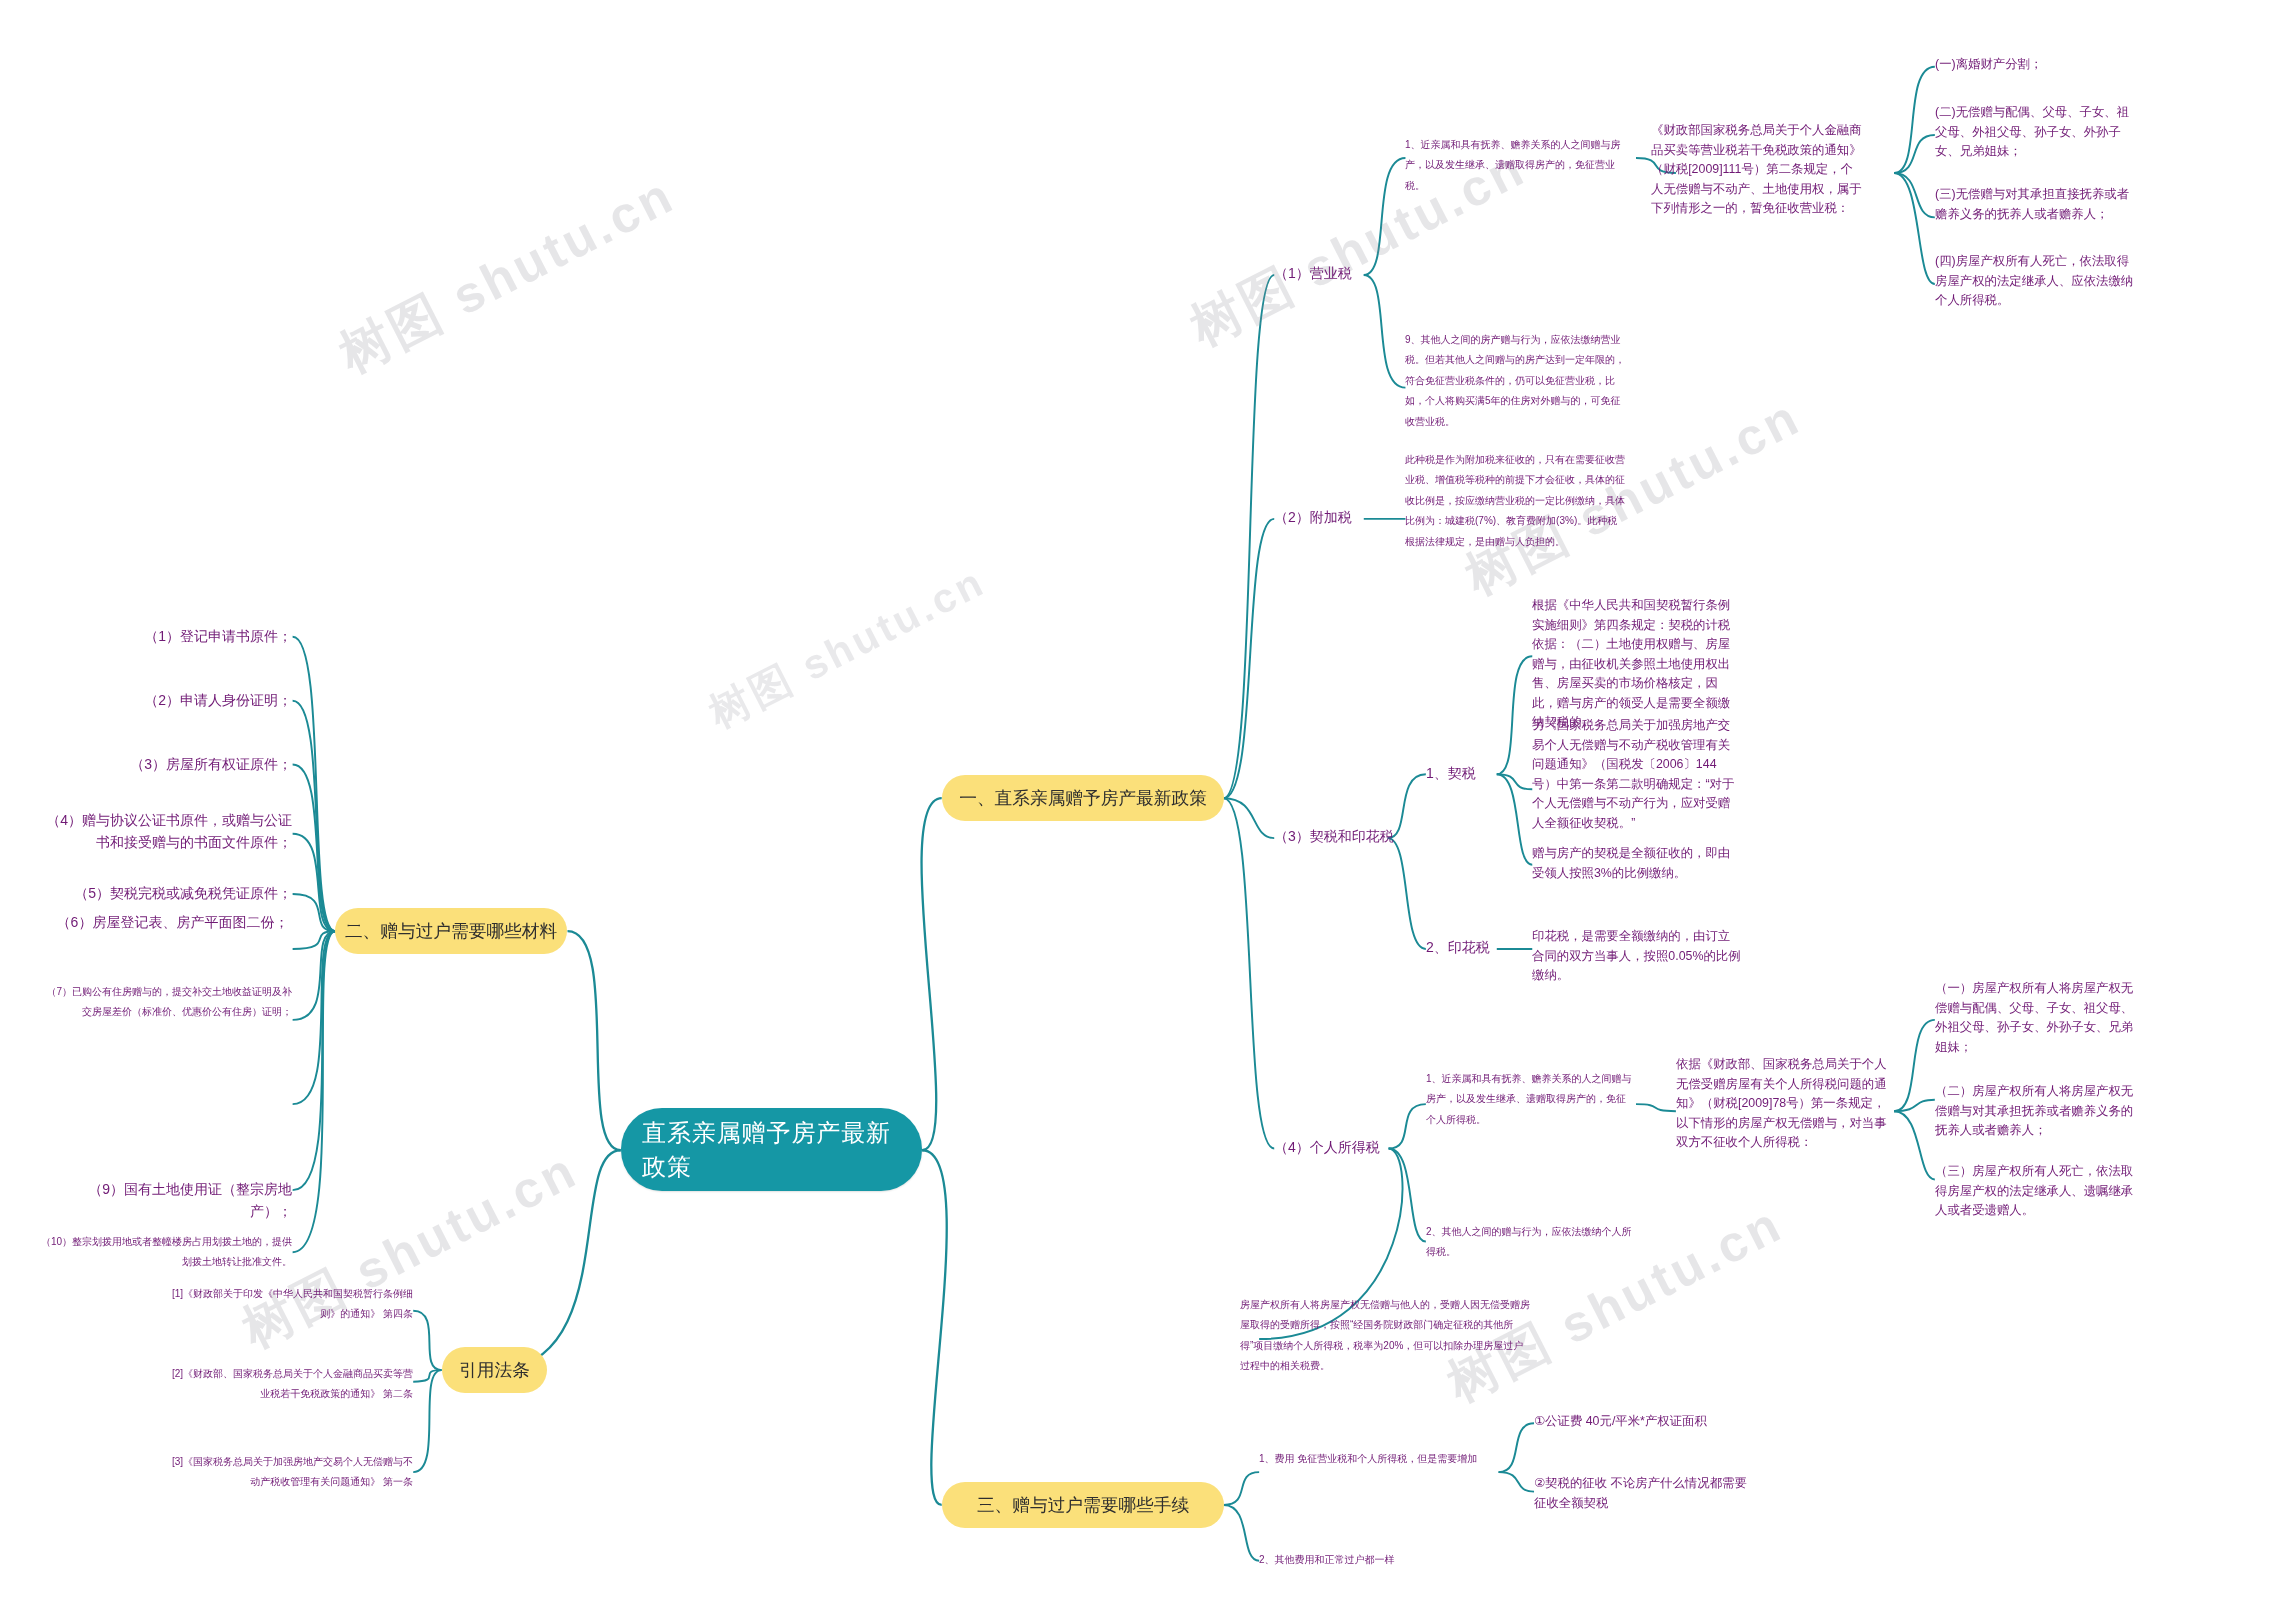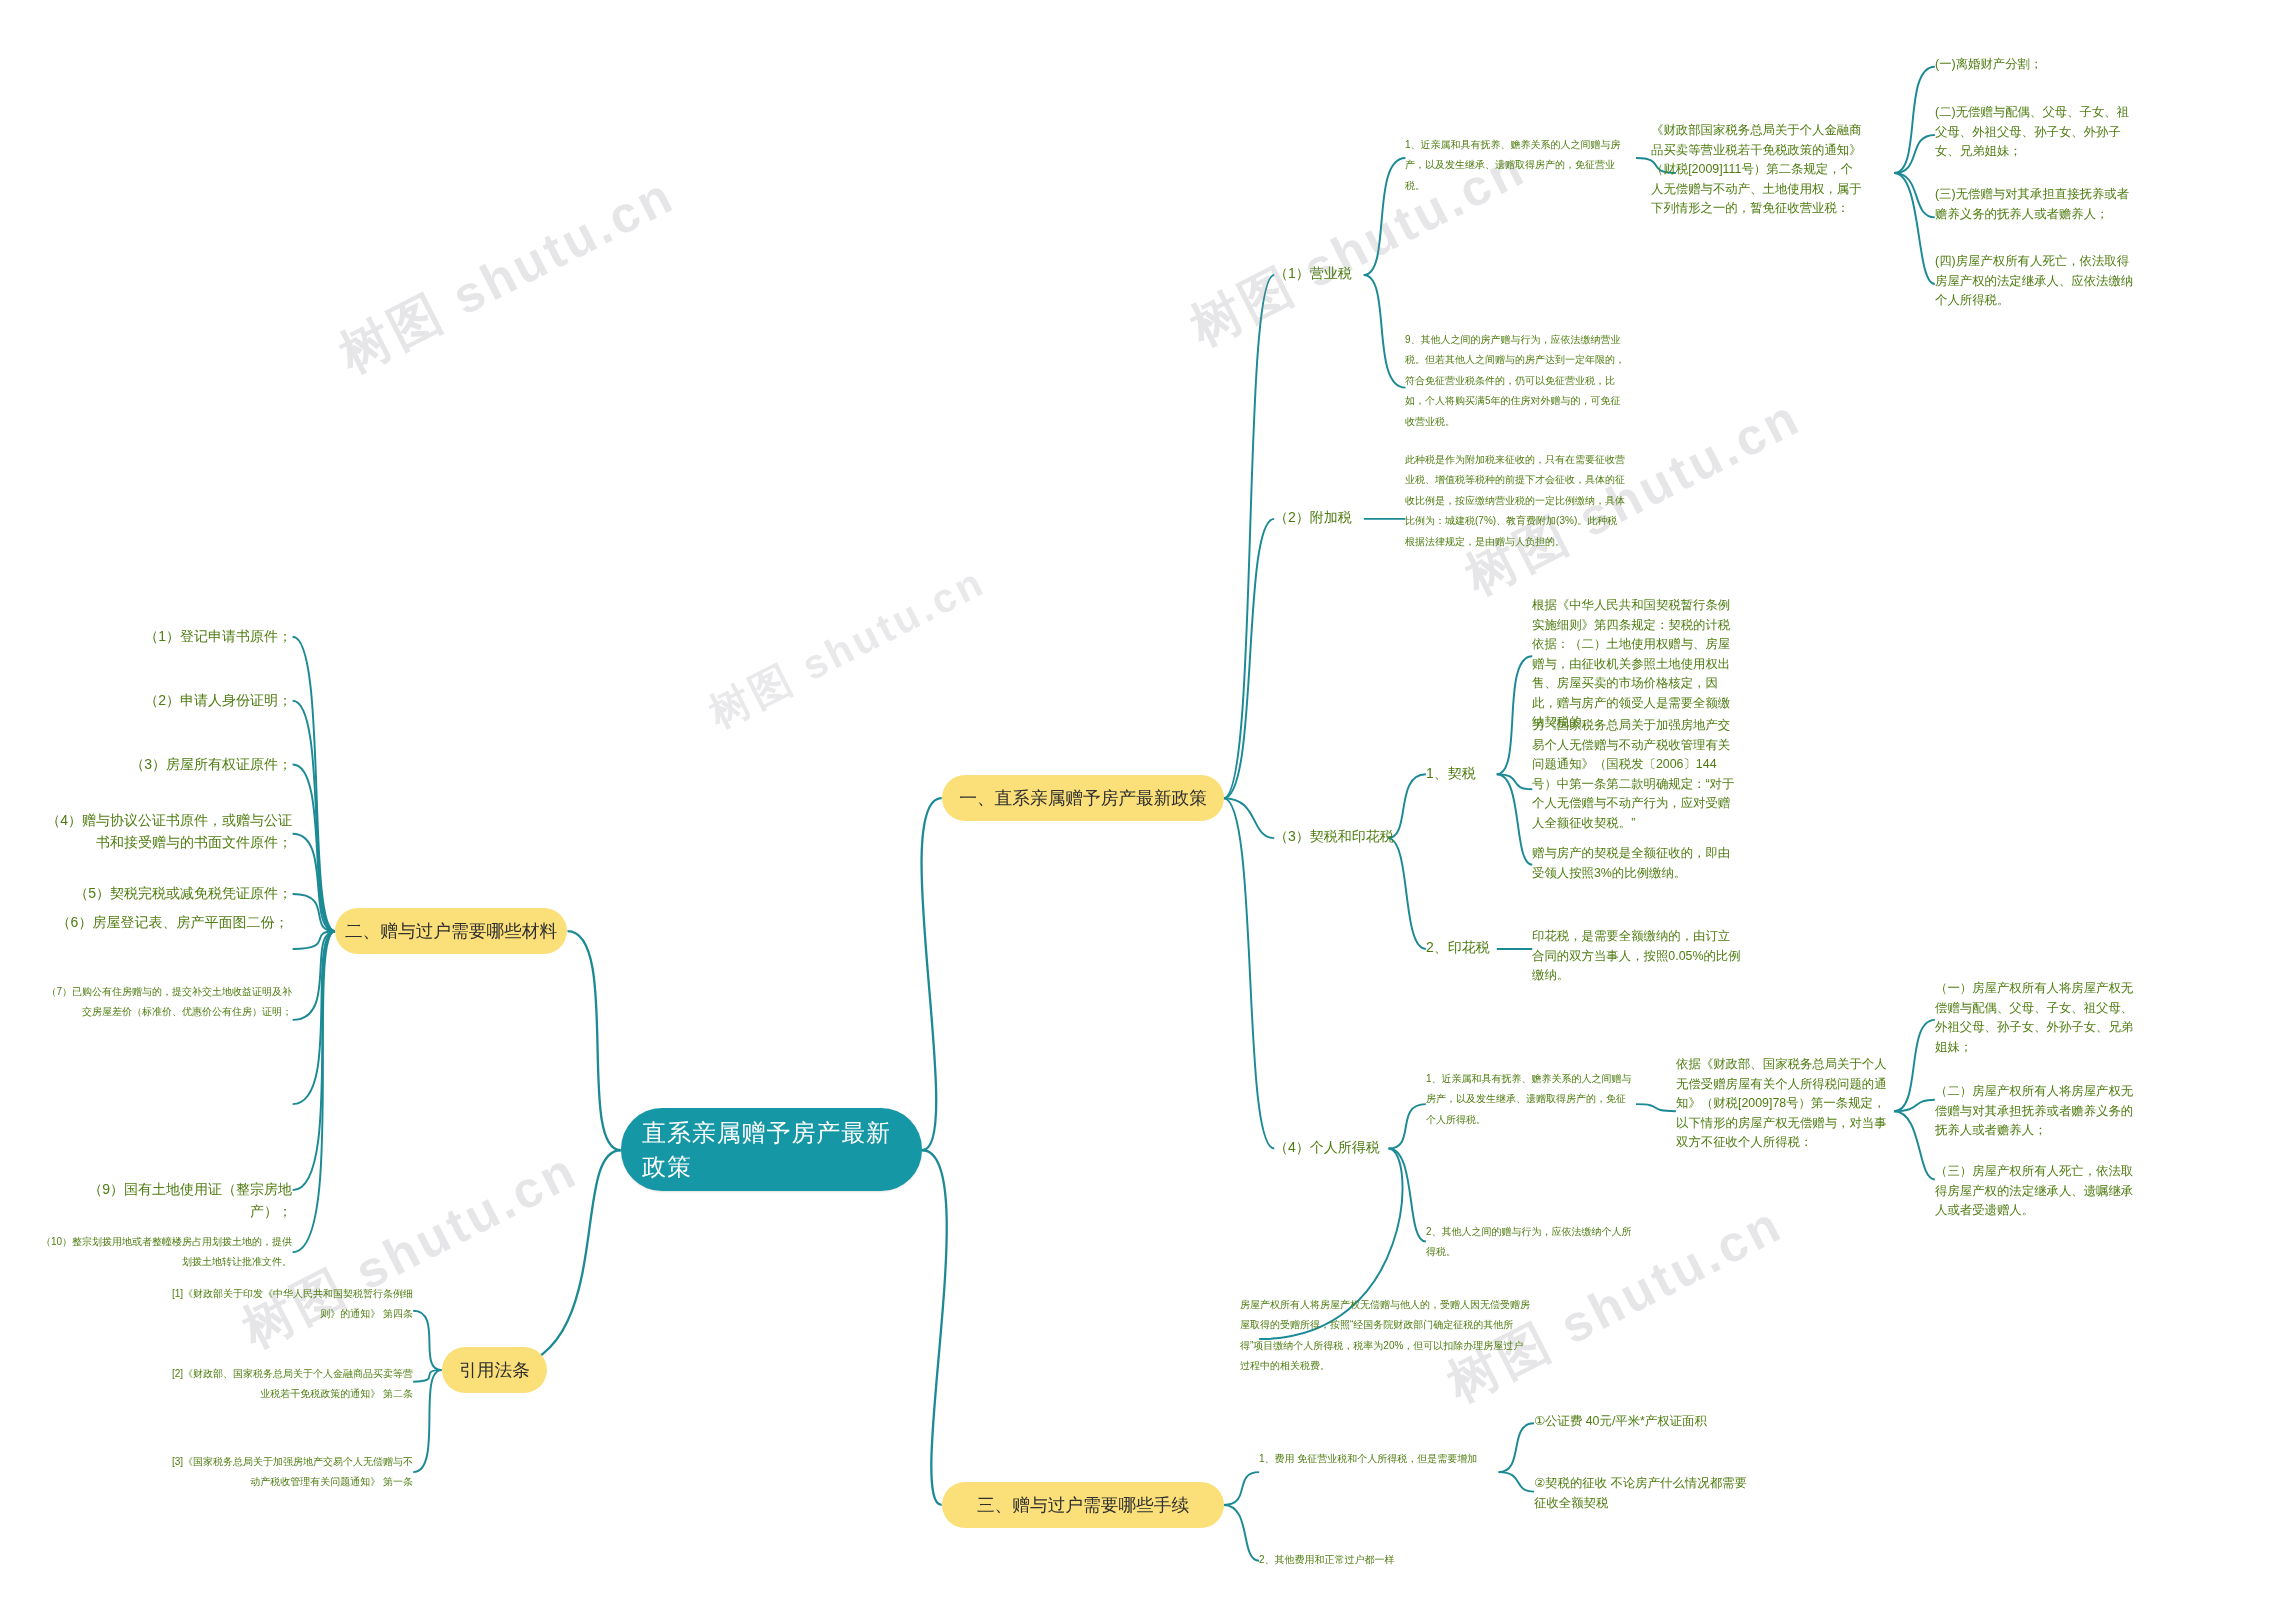--- a/index.html
+++ b/index.html
@@ -20,21 +20,21 @@
     box-shadow:0 0.9px 1.8px rgba(0,0,0,.12);
   }
   
   .pill{
     background:#fbe07a;color:#2e2e2e;border-radius:23px;
     display:flex;align-items:center;justify-content:center;text-align:center;
     font-size:17.7px;line-height:25px;padding:7px 16px;white-space:nowrap;
   }
   
   .txt{
-    font-size:14px;line-height:22px;color:#4d7c0f;
+    font-size:14px;line-height:22px;color:#701a75;
   }
   .txt.s13{font-size:10px;line-height:20.4px;}
   .txt.s12{font-size:12.4px;line-height:19.5px;}
   .right{text-align:left;}
   .ta-right{text-align:right;}
 
   
   .wm{
     position:absolute;color:rgba(140,140,150,.22);
     font-size:51px;font-weight:bold;letter-spacing:3.5px;

